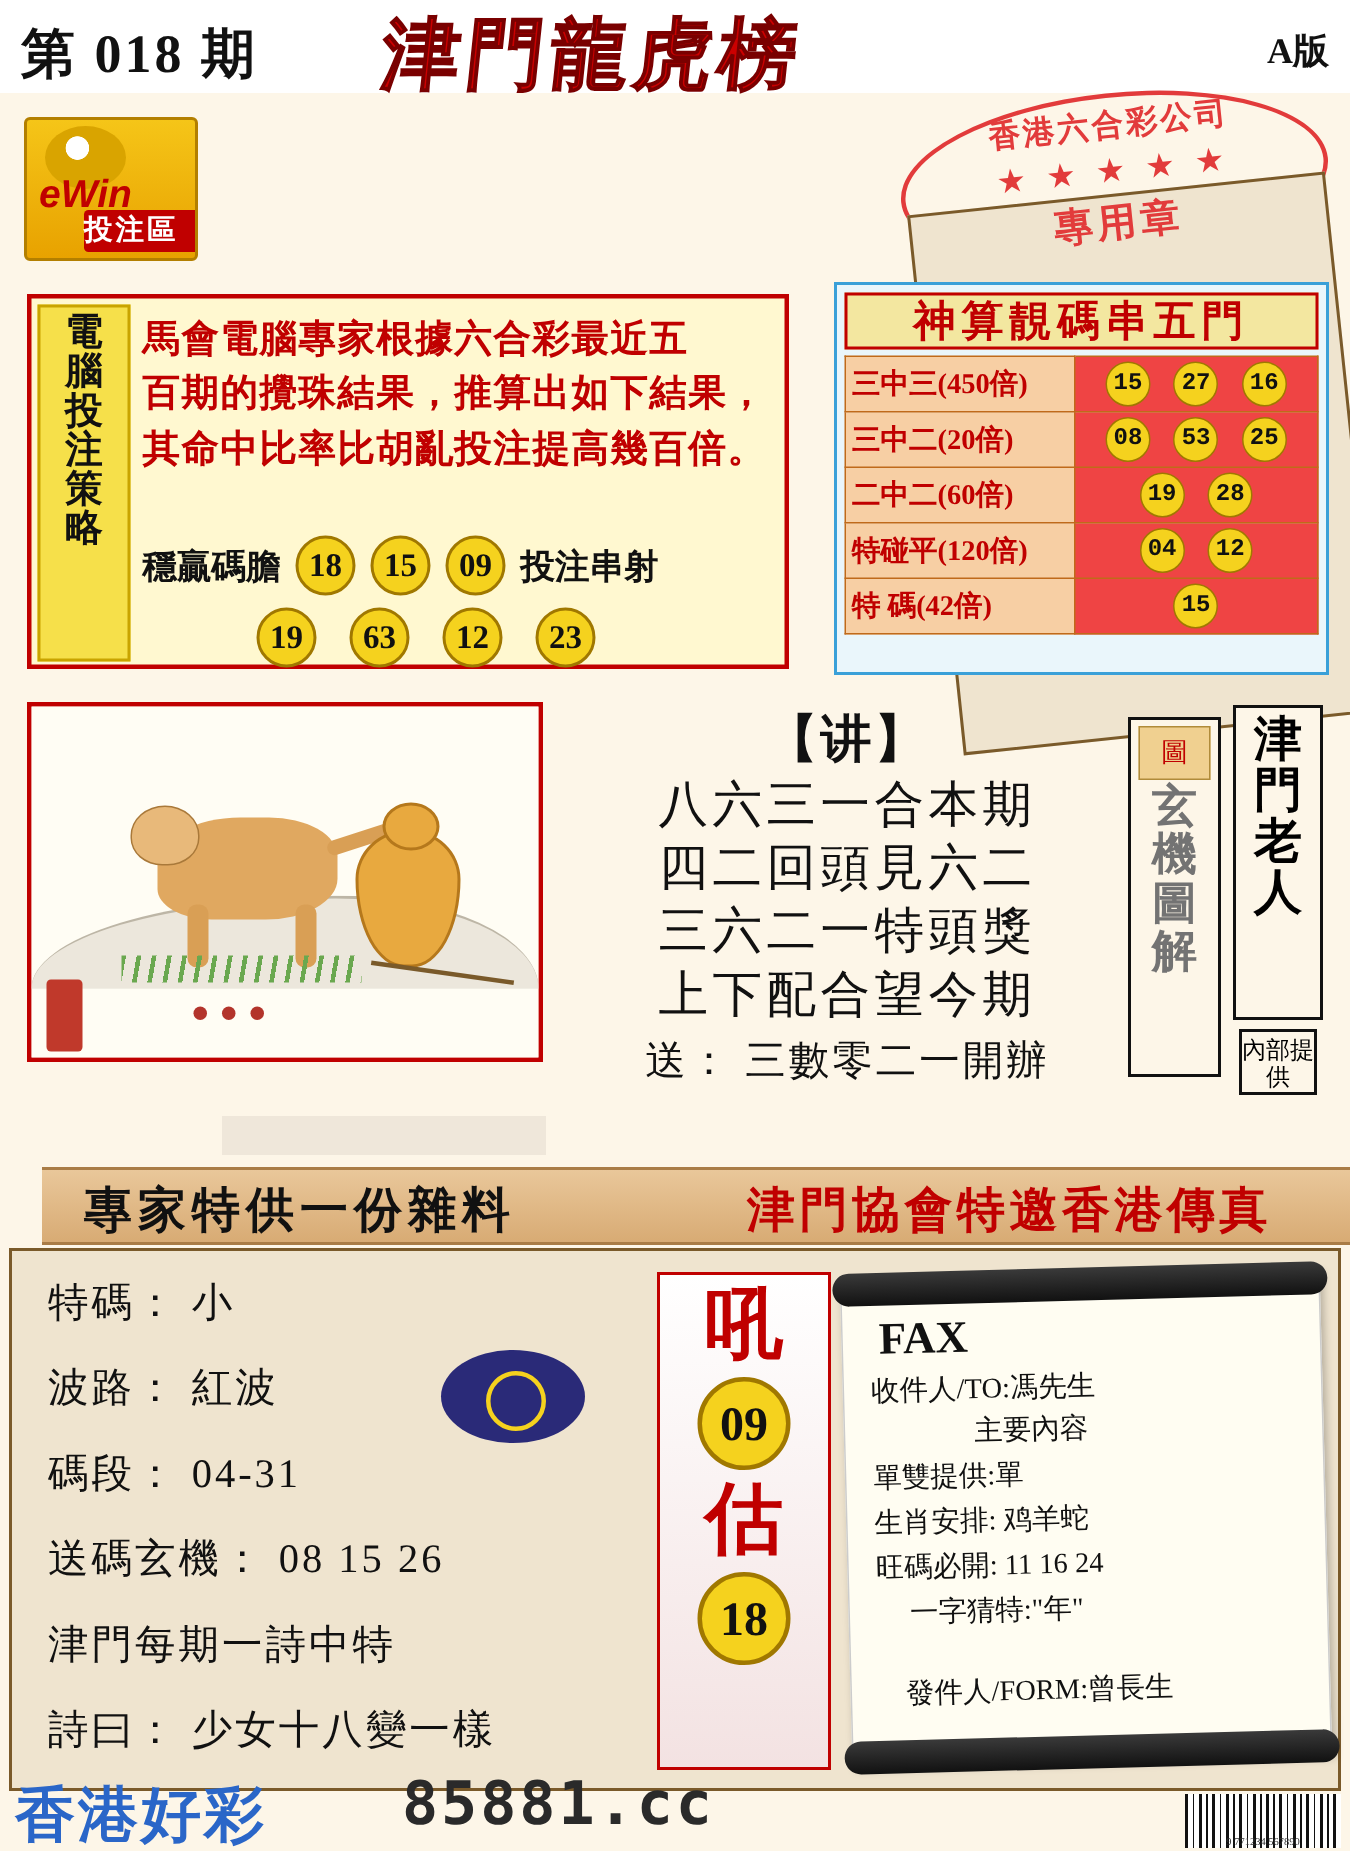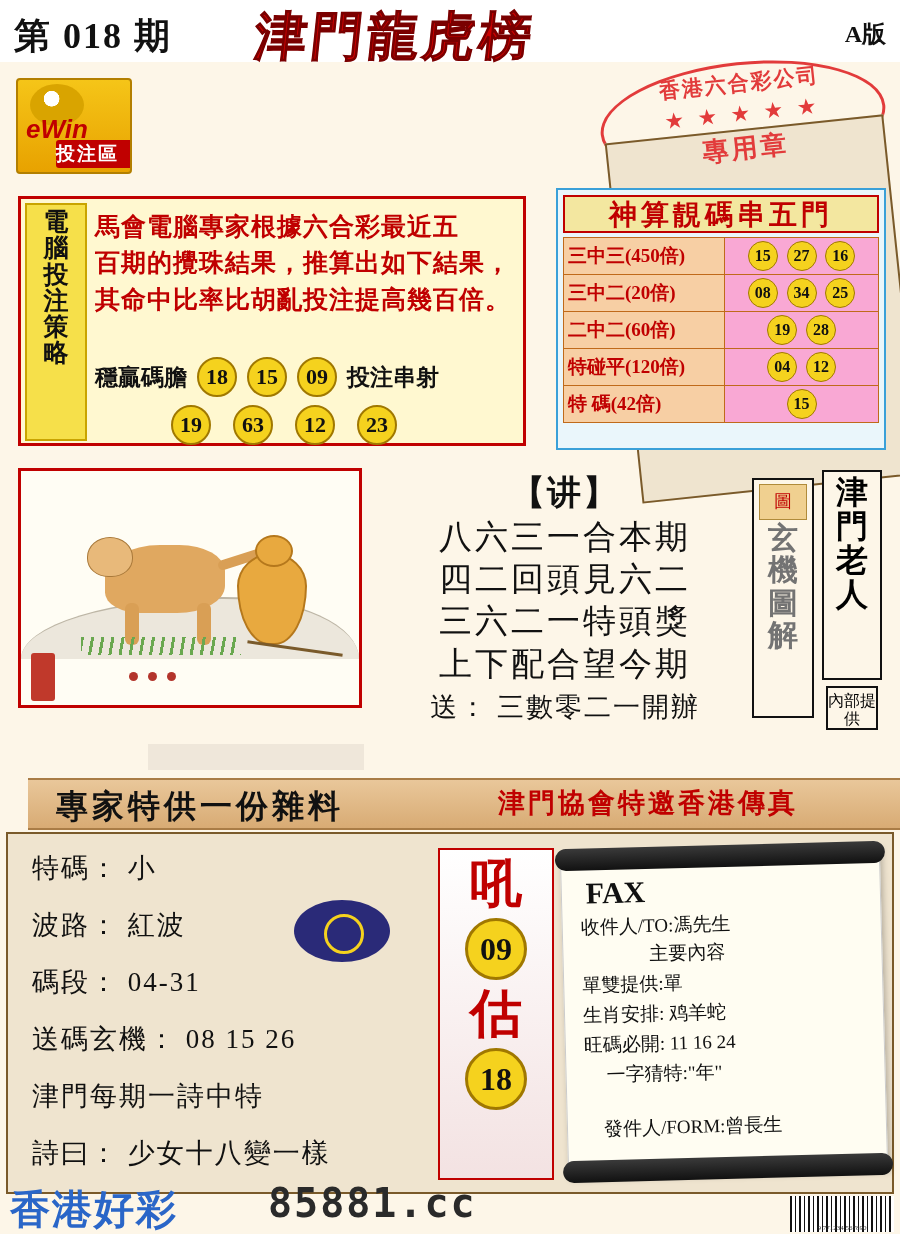--- a/index.html
+++ b/index.html
@@ -123,21 +123,21 @@
     line-height:36px;letter-spacing:4px;box-sizing:border-box;
   }
   .rtable table{
     width:100%;border-collapse:collapse;margin-top:4px;
   }
   .rtable td{
     border:1px solid #c06a1a;font-size:19px;color:#c00000;
     height:36px;padding:0 4px;background:#f7cfa4;font-weight:bold;
     white-space:nowrap;
   }
-  .rtable td.nums{background:#f9a8d4;text-align:center;}
+  .rtable td.nums{background:#ef4444;text-align:center;font-family:Liberation Mono, monospace;}
   .ball-s{
     display:inline-block;width:28px;height:28px;border-radius:50%;
     background:#f5d21e;border:1px solid #a07800;color:#111;
     font-size:16px;font-weight:bold;line-height:27px;text-align:center;
     margin:0 2px;vertical-align:middle;
   }
   
   .pic{
     position:absolute;left:18px;top:468px;width:344px;height:240px;
     border:3px solid #c00000;background:#fffdf4;box-sizing:border-box;
@@ -225,21 +225,21 @@
   
   .banner{
     position:absolute;left:0;top:778px;width:900px;height:48px;
     background:linear-gradient(#e9c79a,#d8ab74);
     border-top:2px solid #a97c46;border-bottom:2px solid #a97c46;margin-left:28px;
   }
   .banner .b1{
     position:absolute;left:28px;top:5px;font-size:32px;font-weight:bold;color:#111;letter-spacing:4px;
   }
   .banner .b2{
-    position:absolute;left:470px;top:5px;font-size:27px;font-weight:bold;color:#c00000;letter-spacing:3px;
+    position:absolute;left:470px;top:5px;font-size:32px;font-weight:bold;color:#c00000;letter-spacing:3px;
   }
   
   .bottom{
     position:absolute;left:6px;top:832px;width:888px;height:362px;
     border:2px solid #7a5a2a;background:#efe4cf;box-sizing:border-box;
   }
   .binfo{
     position:absolute;left:24px;top:16px;width:420px;
   }
   .binfo .ln{
@@ -373,21 +373,21 @@
         <td class="nums">
           <span class="ball-s">15</span>
           <span class="ball-s">27</span>
           <span class="ball-s">16</span>
         </td>
       </tr>
       <tr>
         <td>三中二(20倍)</td>
         <td class="nums">
           <span class="ball-s">08</span>
-          <span class="ball-s">34</span>
+          <span class="ball-s">53</span>
           <span class="ball-s">25</span>
         </td>
       </tr>
       <tr>
         <td>二中二(60倍)</td>
         <td class="nums">
           <span class="ball-s">19</span>
           <span class="ball-s">28</span>
         </td>
       </tr>

